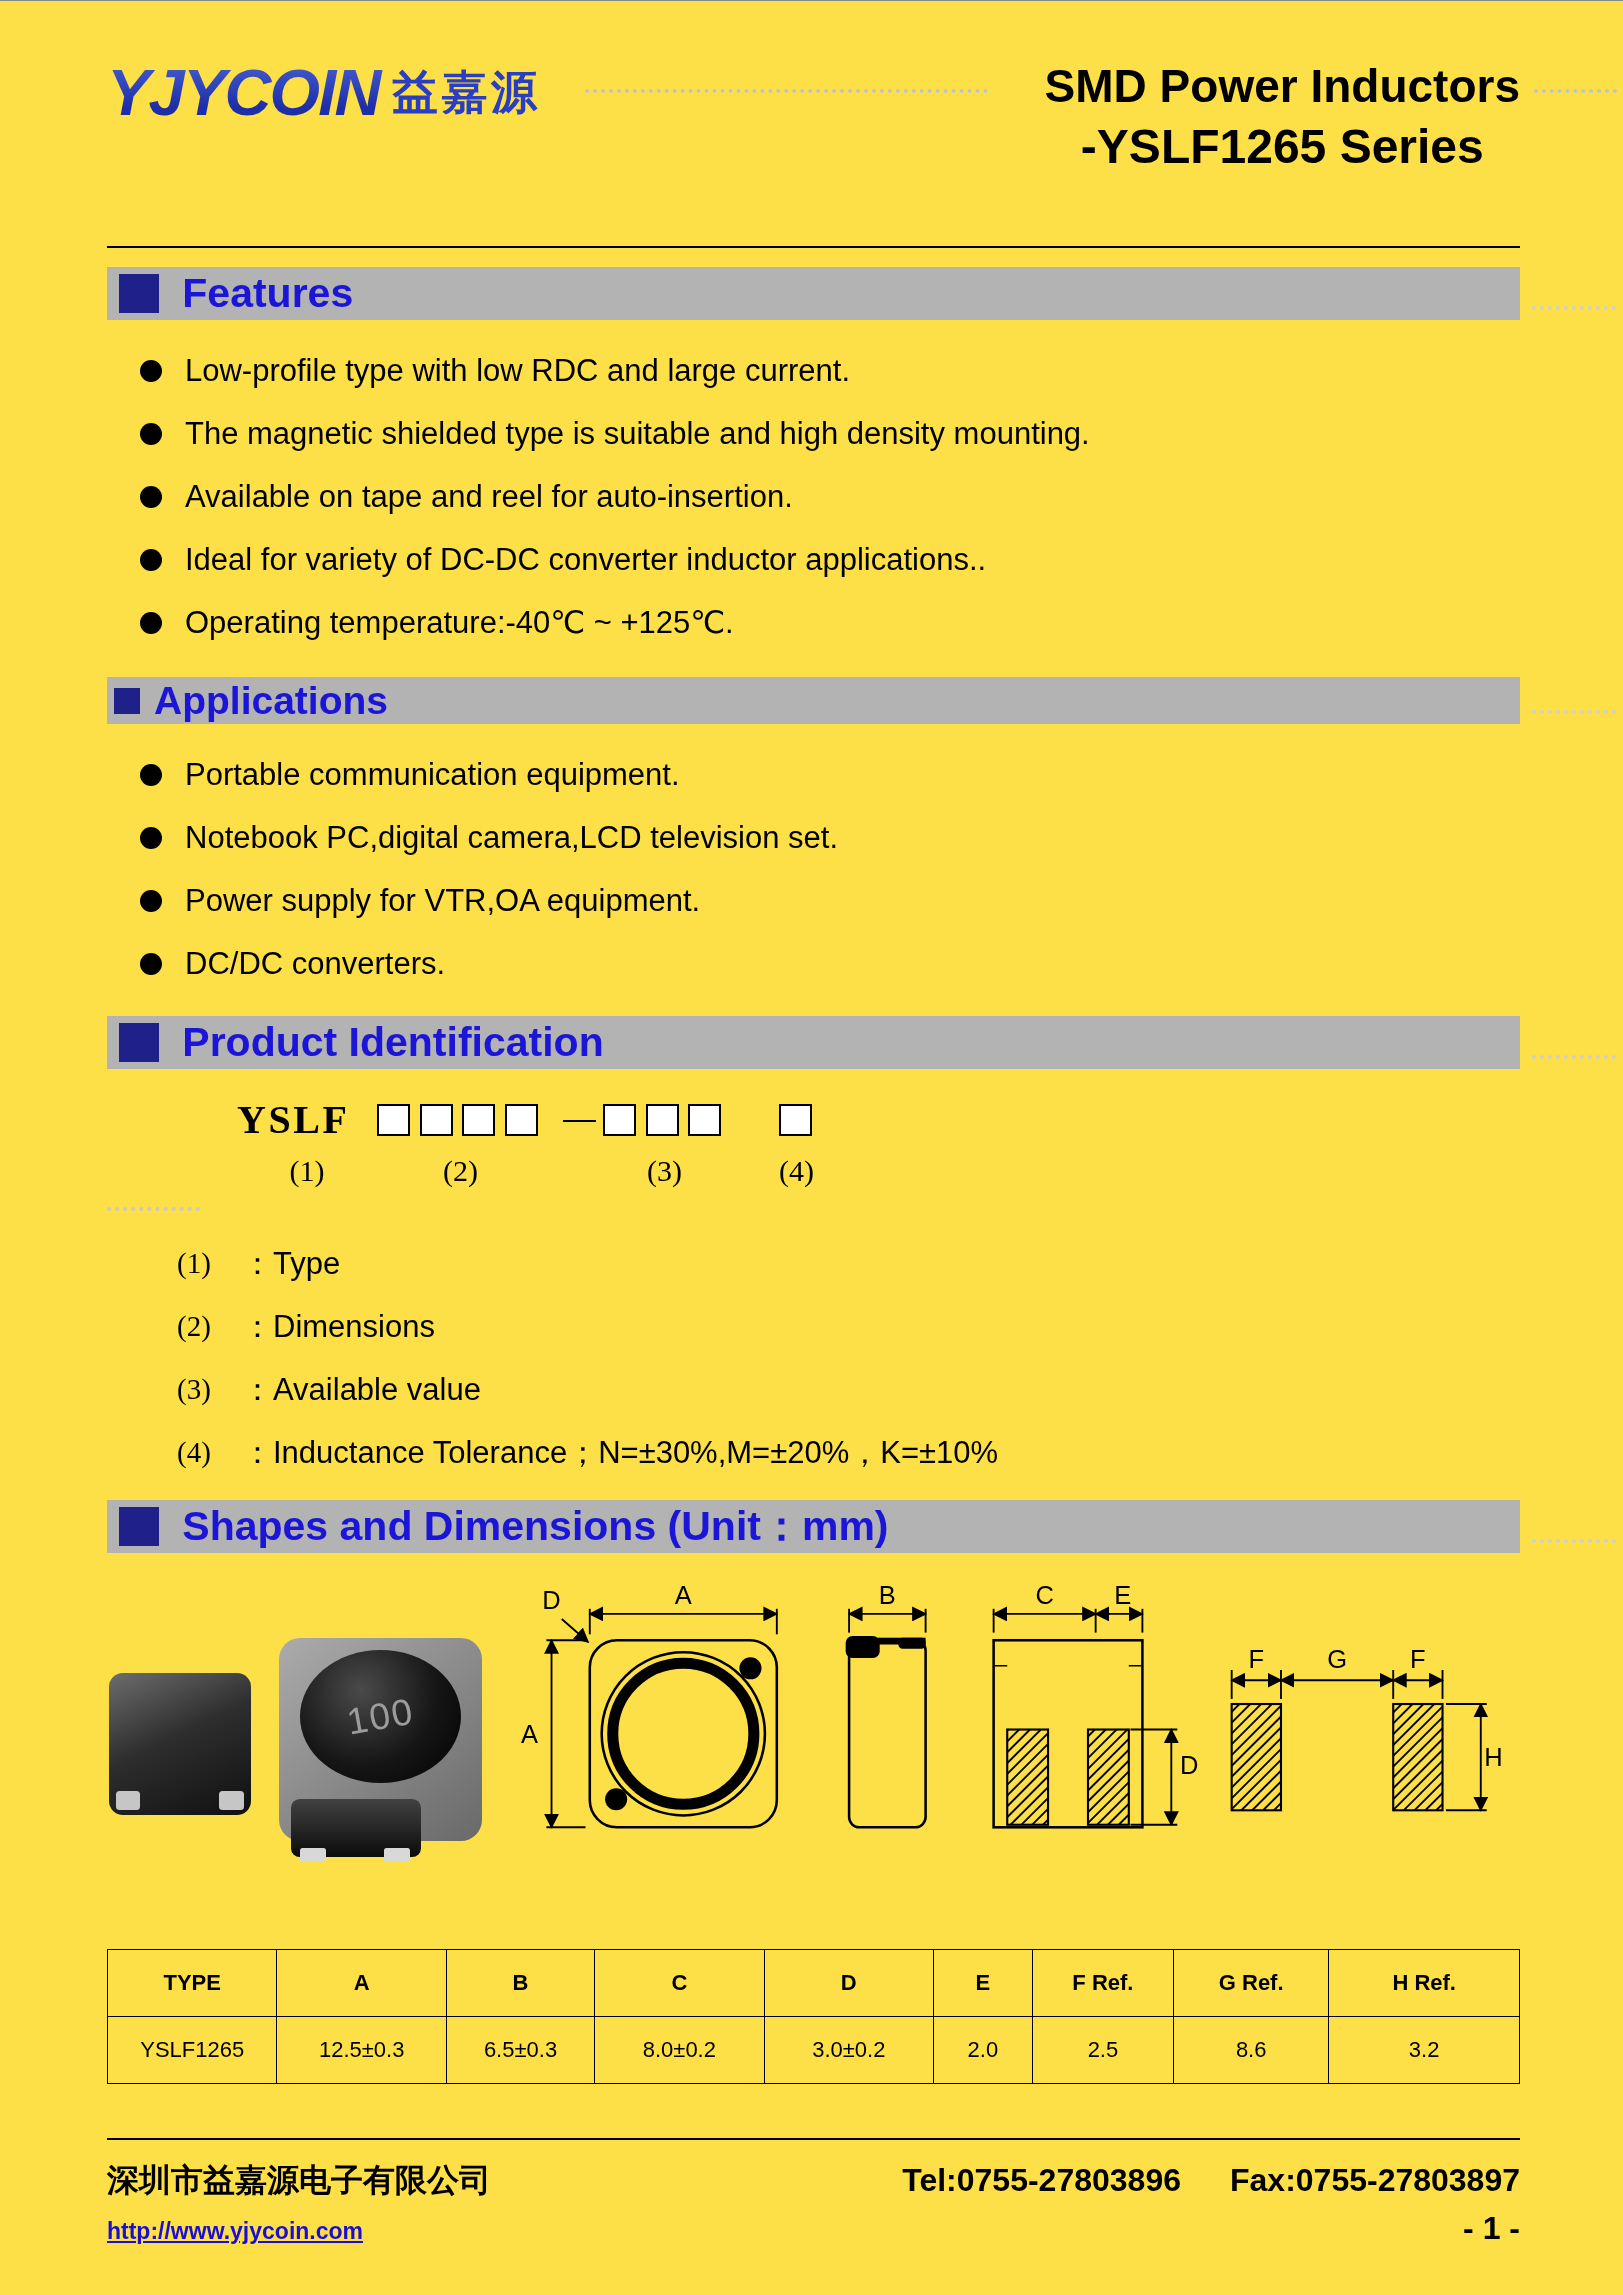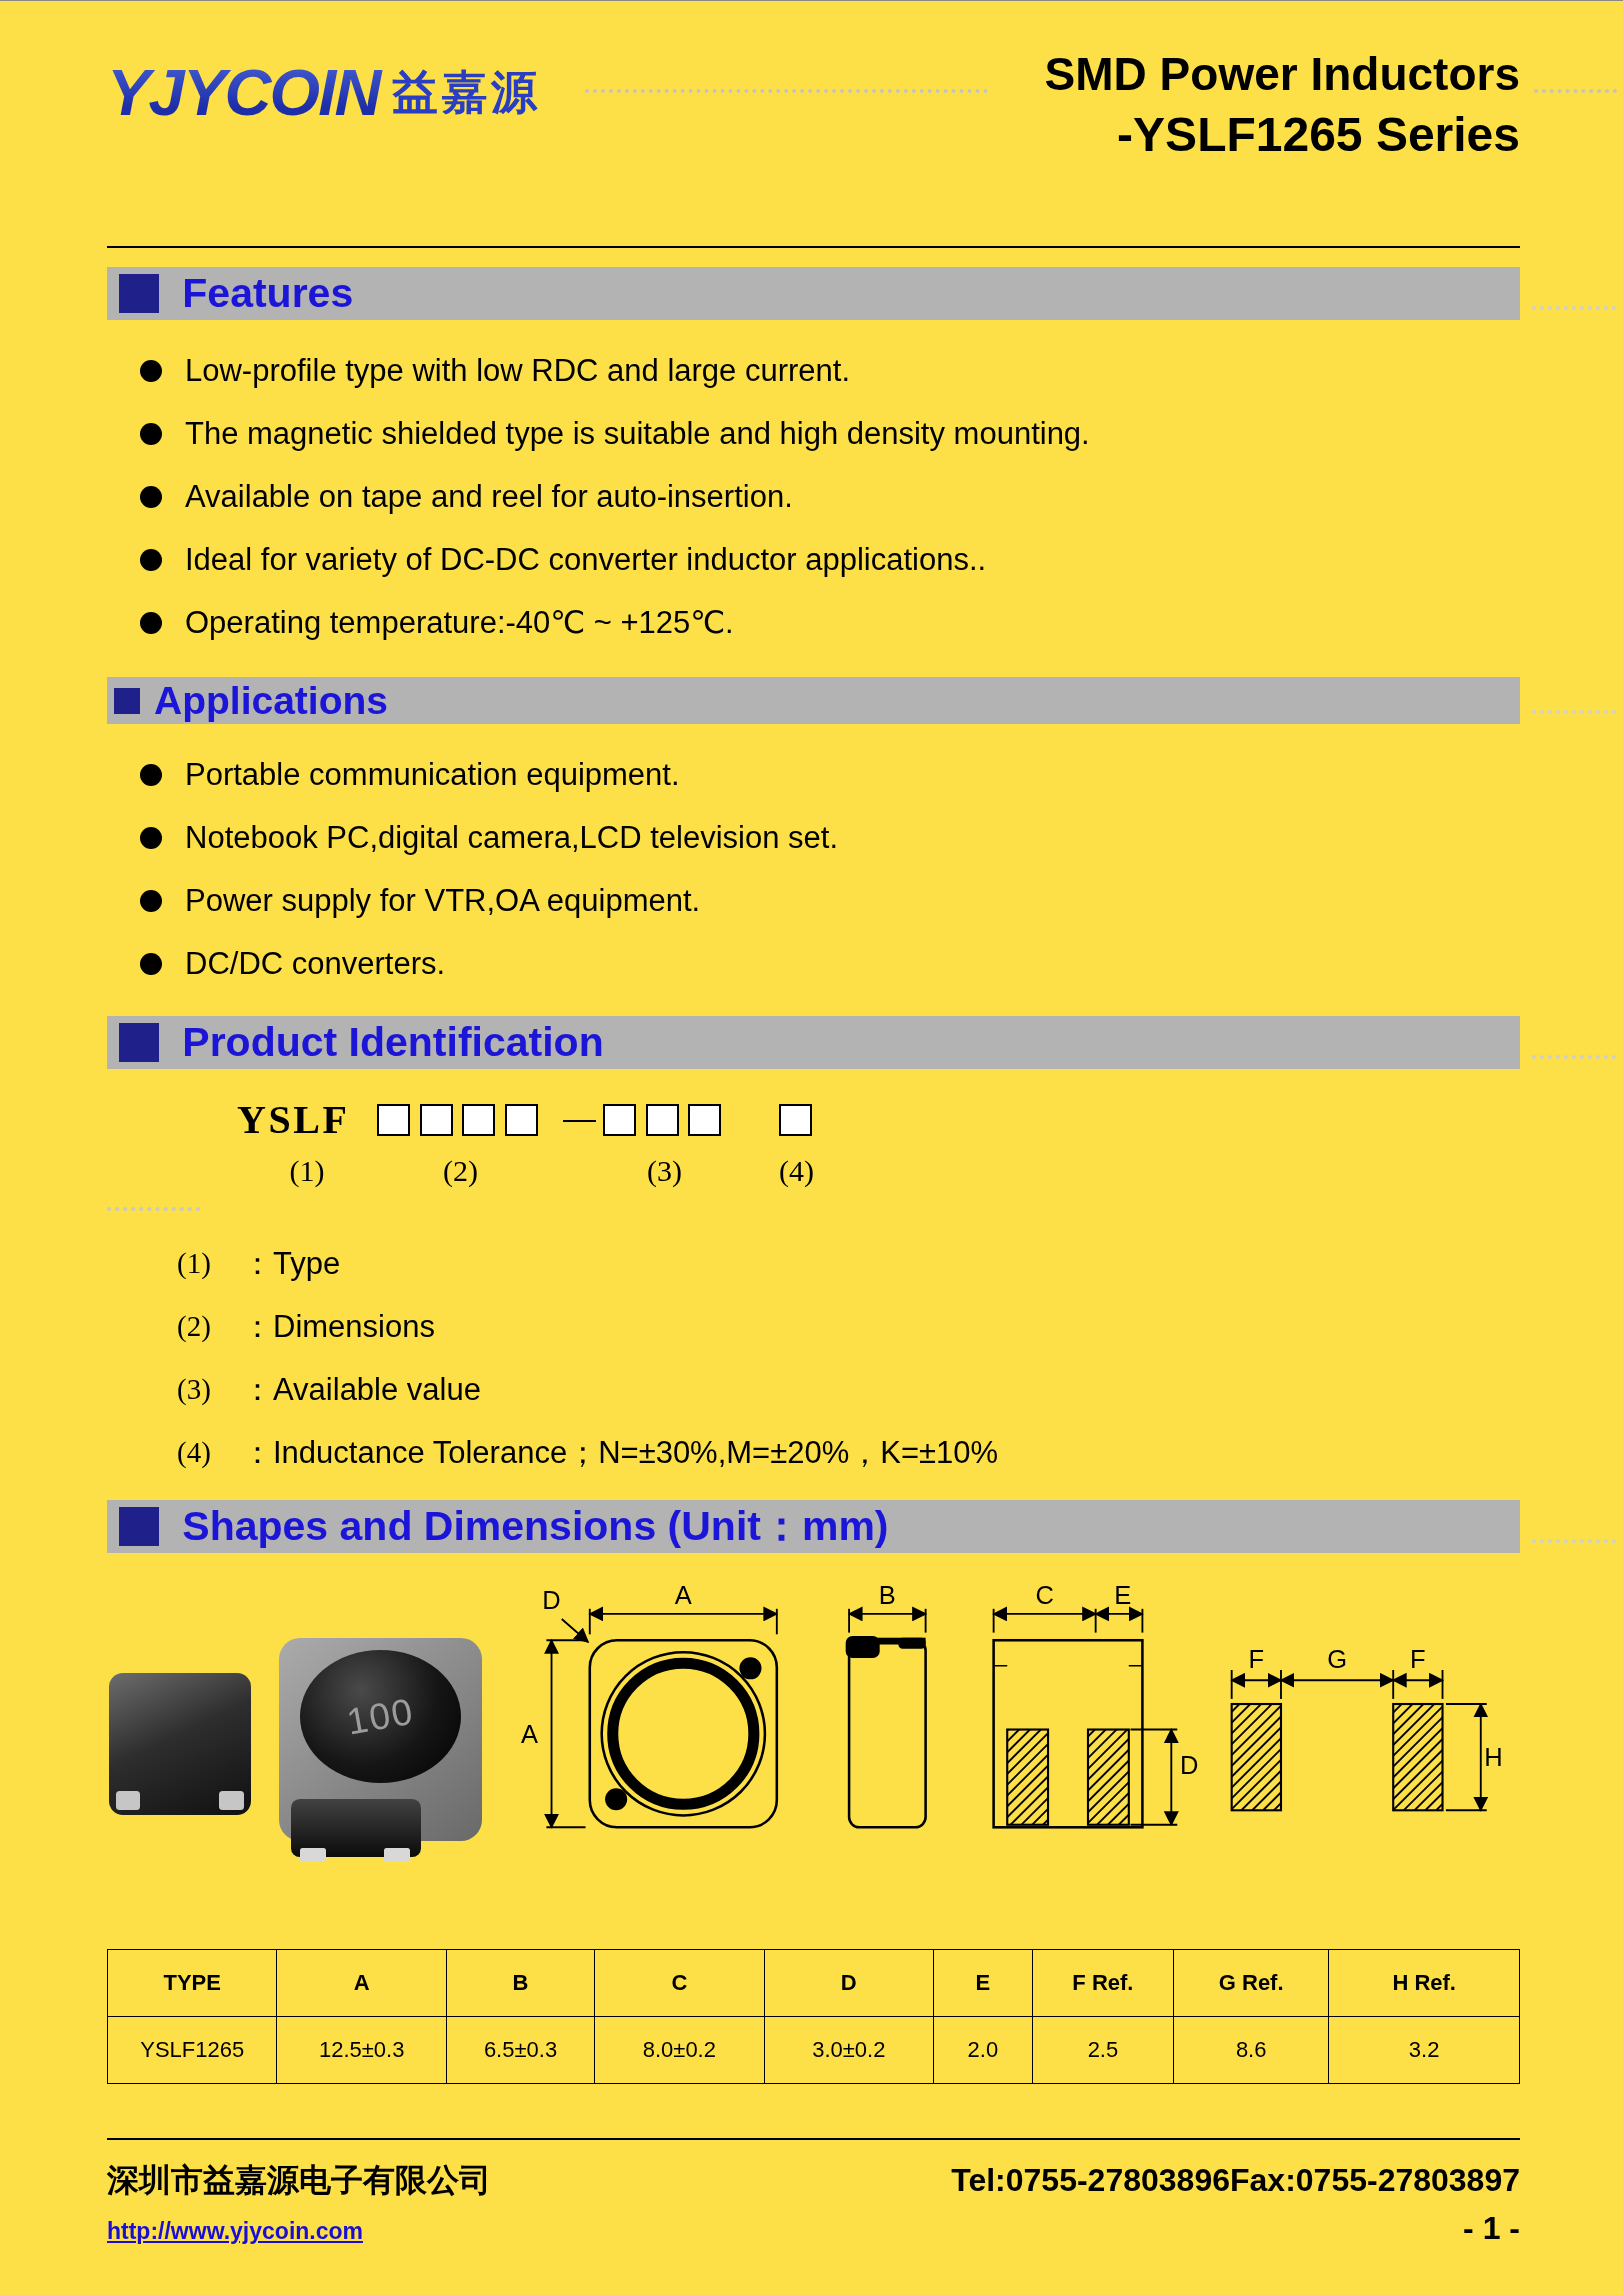--- a/index.html
+++ b/index.html
@@ -17,21 +17,21 @@
     font-size: 65px; font-weight: bold; font-style: italic; letter-spacing: -1.8px;
     color: #2a3ec2;
     background: linear-gradient(180deg, #4a63d8 0%, #1d2ea8 70%);
     -webkit-background-clip: text; background-clip: text; -webkit-text-fill-color: transparent;
     padding-right: 12.3px;
   }
   .logo-cn { font-size: 46px; font-weight: bold; color: #2a3ec2; font-family: "Liberation Serif", "DejaVu Serif", serif; letter-spacing: 3.5px; }
   .dotline { border-bottom: 4.4px dotted #c4c4c4; height: 0; }
   .hdr-dots { position: absolute; left: 478px; top: 88px; width: 403px; }
   .hdr-dots2 { position: absolute; left: calc(100% + 14px); top: 88px; width: 83px; }
-  .title-block { position: absolute; right: 0; top: 44px; text-align: right; line-height: 1.28; }
+  .title-block { position: absolute; right: 0; top: 56px; text-align: center; line-height: 1.28; }
   .title-line1 { font-size: 46px; font-weight: bold; }
   .title-line2 { font-size: 48px; font-weight: bold; }
 
   
   .bar-row { position: relative; }
   .bar { background: #b3b3b3; height: 53px; display: flex; align-items: center; }
   .bar.small { height: 47px; }
   .sq-lg { width: 40px; height: 39px; background: #20208a; margin: 0 23px 0 12.3px; flex: 0 0 auto; }
   .sq-sm { width: 26px; height: 26px; background: #20208a; margin: 0 14px 0 7px; flex: 0 0 auto; }
   .bar h2 { color: #1b15d8; font-size: 41px; font-weight: bold; }
@@ -89,21 +89,21 @@
   
   .spec-table { width: 100%; margin-top: 70px; border-collapse: collapse; table-layout: fixed; }
   .spec-table th, .spec-table td { border: 1.8px solid #000; height: 67px; text-align: center; font-size: 22px; }
   .spec-table th { font-weight: bold; }
   .spec-table td { font-weight: normal; }
 
   
   .footer { position: absolute; left: 107px; right: 103px; top: 2137px; border-top: 2.6px solid #000; }
   .f-row1 { display: flex; justify-content: space-between; align-items: baseline; margin-top: 19px; }
   .f-company { font-size: 32px; font-weight: bold; }
-  .f-telfax { display: flex; font-size: 32px; font-weight: bold; }
+  .f-telfax { display: flex; gap: 49px; font-size: 32px; font-weight: bold; }
   .f-row2 { display: flex; justify-content: space-between; align-items: baseline; margin-top: 7px; }
   .f-url { font-size: 23px; font-weight: bold; color: #1a0dd6; text-decoration: underline; }
   .f-page { font-size: 32px; font-weight: bold; }
 </style>
 </head>
 <body>
 
 <div class="page">
 
   <div class="header">

